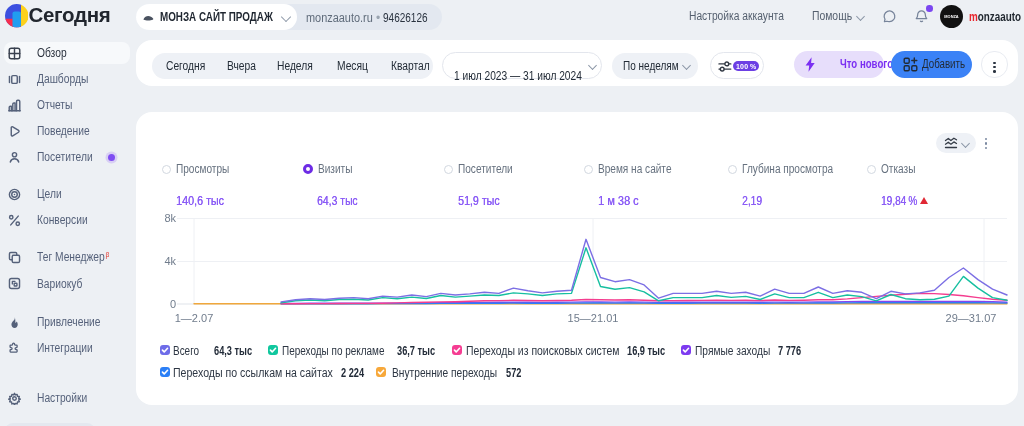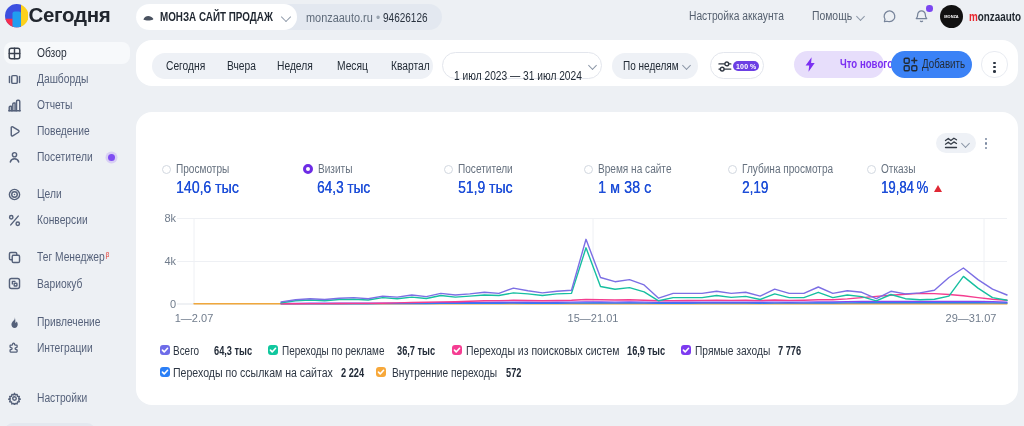--- a/index.html
+++ b/index.html
@@ -57,21 +57,21 @@
 #card { position:absolute; left:136px; top:112px; width:882px; height:293px; background:#fff; border-radius:16px; }
 #ctitle { position:absolute; left:26px; top:21px; font-size:15.5px; font-weight:600; color:#2b3442; }
 #cpillr { position:absolute; left:800px; top:21px; width:40px; height:20px; background:#eef1f6; border-radius:10px; display:flex; align-items:center; justify-content:center; gap:3px; }
 #ckebab { position:absolute; left:849px; top:24px; }
 #ckebab i { display:block; width:2.4px; height:2.4px; border-radius:50%; background:#7a88a0; margin:2px auto; }
 .mcol { position:absolute; top:51px; }
 .mlabel { display:flex; align-items:center; font-size:12px; color:#66717f; height:12px; }
 .mlabel > span:last-child { margin-left:5px; }
 .radio { width:9px; height:9px; border-radius:50%; border:1.5px solid #d2d8e0; background:#fff; display:inline-block; flex:none; }
 .radio.sel { border:3.5px solid #6d2ce5; width:10px; height:10px; }
-.mval { margin-top:3px; margin-left:14px; font-size:17px; font-weight:400; text-shadow:0.3px 0 0 currentColor; color:#1d4ed8; white-space:nowrap; }
+.mval { margin-top:18px; margin-left:14px; font-size:13px; font-weight:400; text-shadow:0.3px 0 0 currentColor; color:#8b5cf6; white-space:nowrap; }
 .uptri { display:inline-block; width:0; height:0; border-left:4.5px solid transparent; border-right:4.5px solid transparent; border-bottom:7px solid #e02834; margin-left:-8px; margin-bottom:1px; }
 
 
 .litem { position:absolute; height:12px; font-size:12px; }
 .cb { position:absolute; left:0; top:0.5px; width:10px; height:10px; border-radius:3px; display:inline-flex; align-items:center; justify-content:center; }
 .llab { position:absolute; top:-0.5px; color:#2d3643; white-space:nowrap; }
 .lval { position:absolute; top:-0.5px; font-weight:700; color:#222b38; white-space:nowrap; }
 </style></head>
 <body>
 

